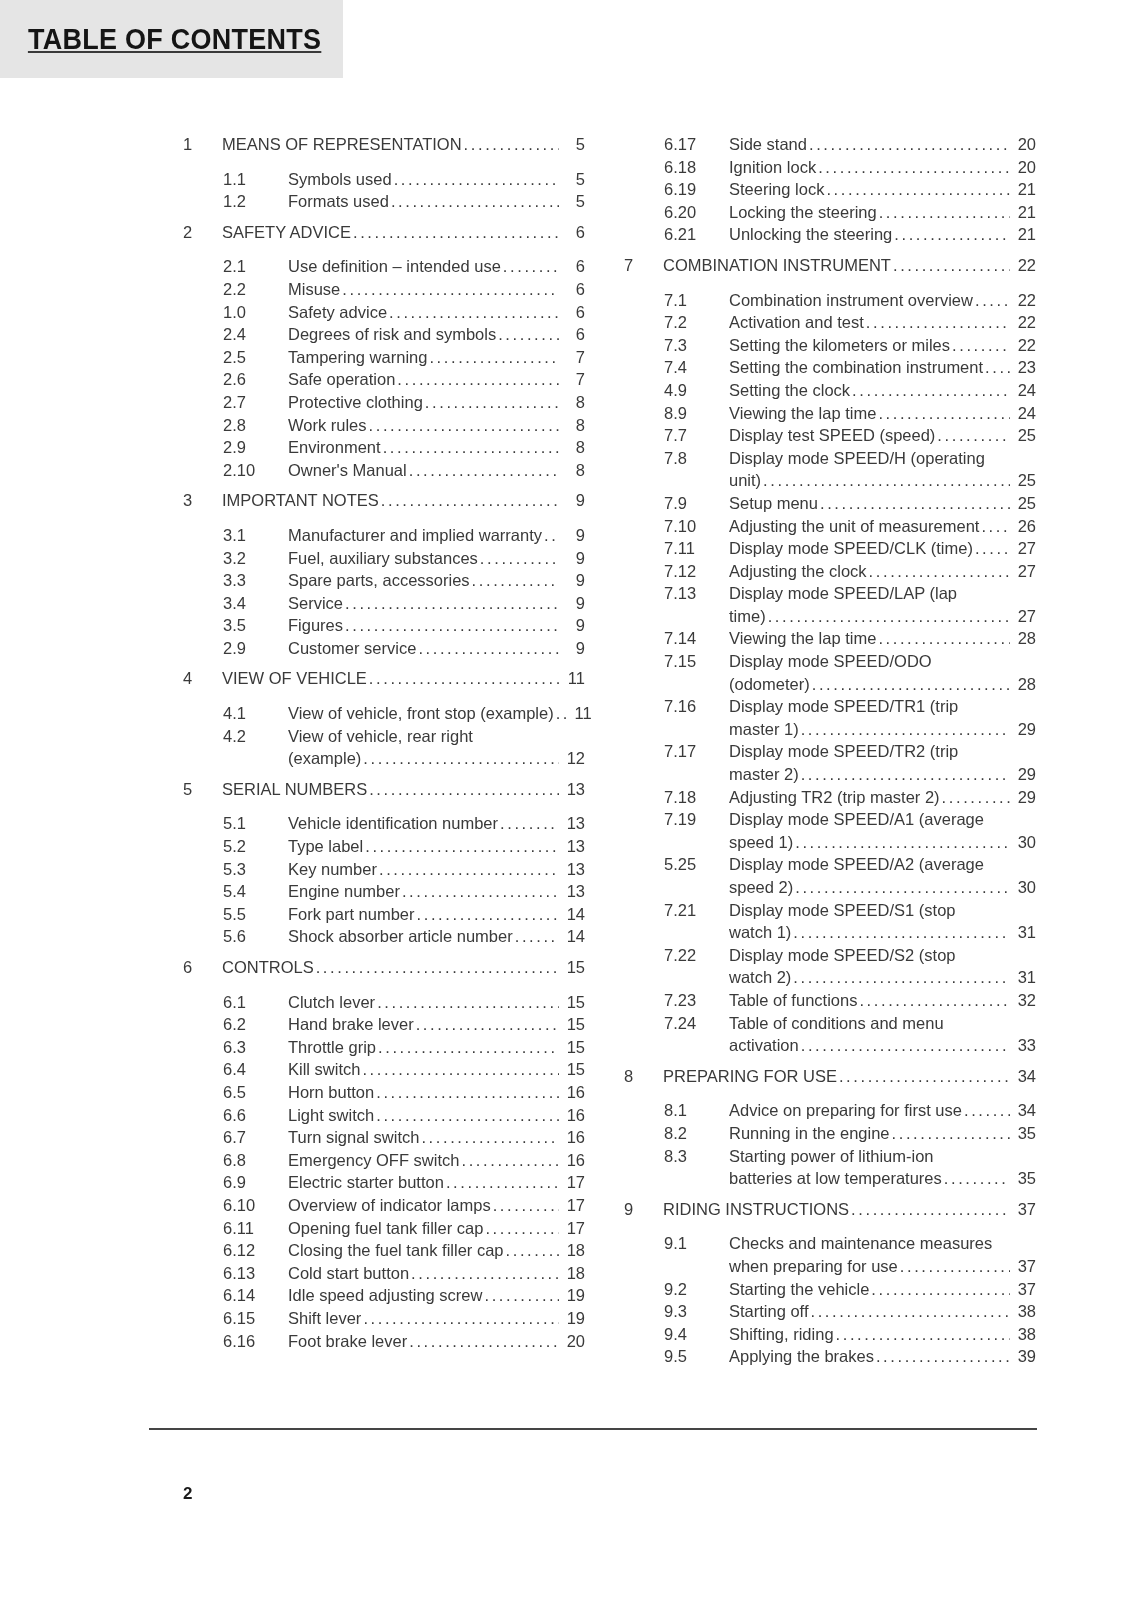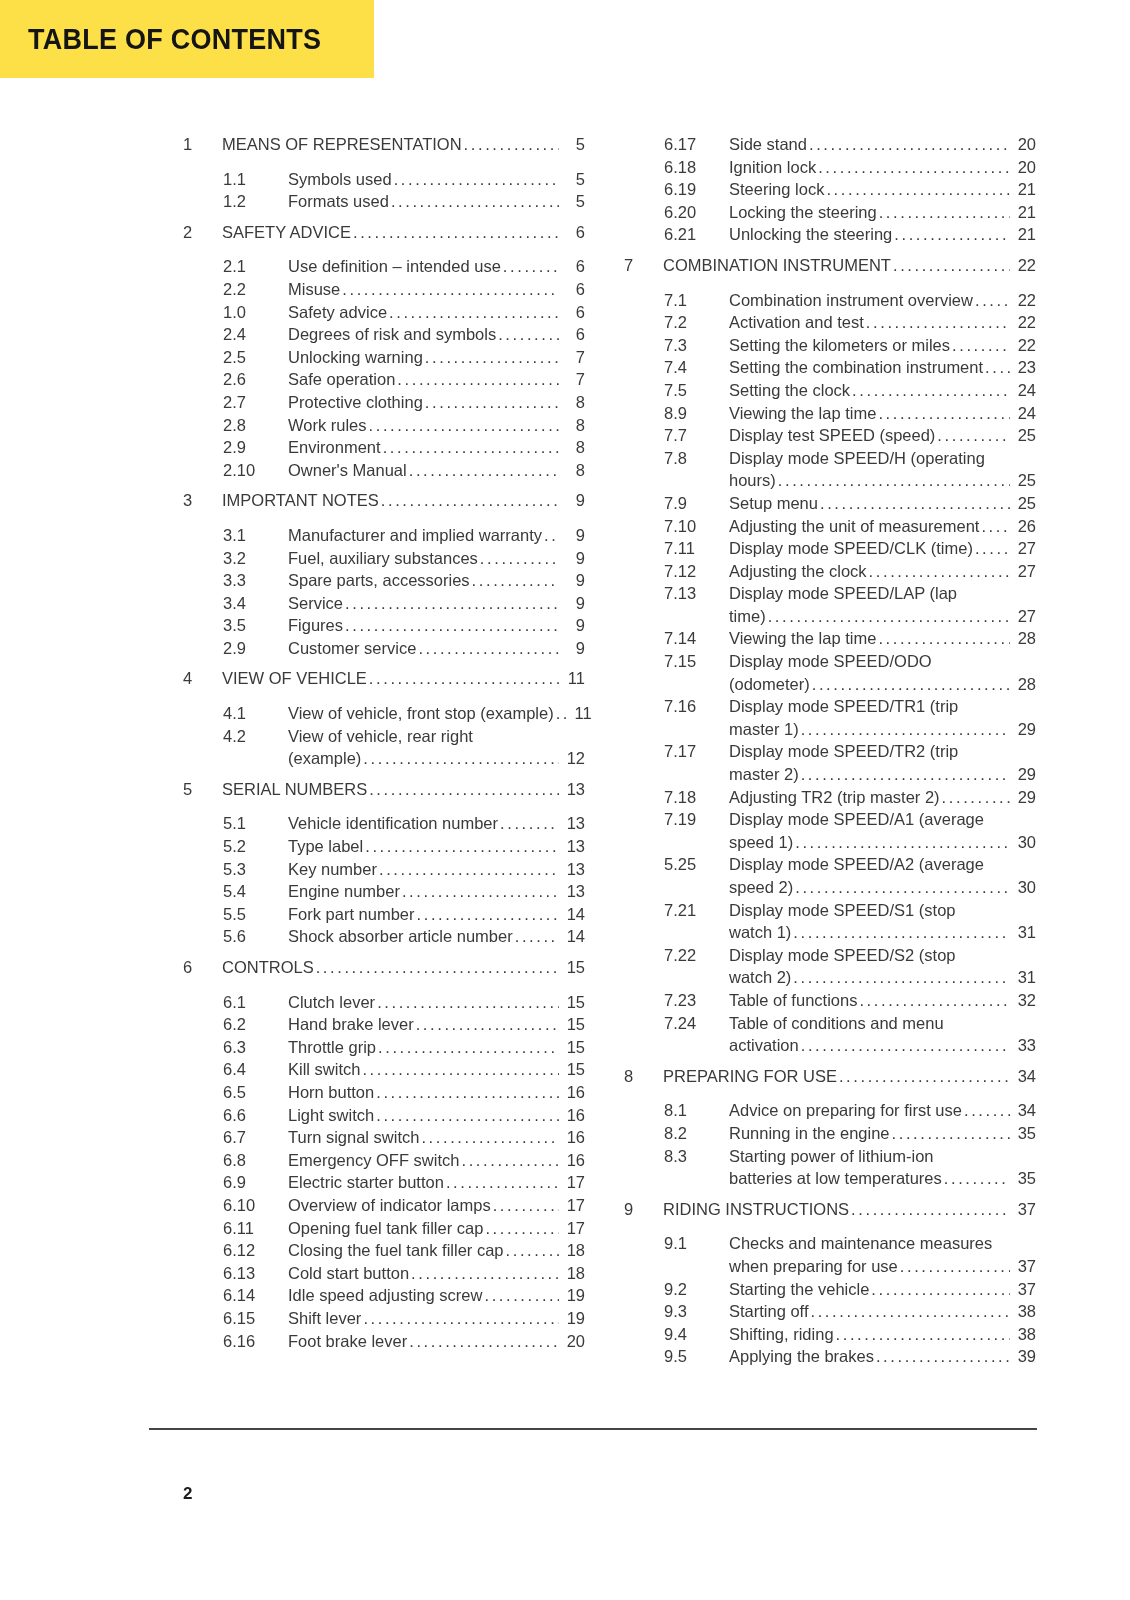--- a/index.html
+++ b/index.html
@@ -8,23 +8,23 @@
     background: #ffffff;
     font-family: "Liberation Sans", sans-serif;
     color: #3a3a3a;
     position: relative;
     overflow: hidden;
   }
 
   
   .header-bar {
     position: absolute; left: 0; top: 0;
-    width: 374px; height: 78px;
-    background: #fde047;
-    display: flex; align-items: center;
+    width: 343px; height: 78px;
+    background: #e5e5e5;
+    display: flex; align-items: center; text-decoration: underline;
   }
   .header-title {
     padding-left: 30px;
     font-size: 29px;
     font-weight: bold;
     color: #151515;
     letter-spacing: 0.3px;
     transform: scaleX(0.93);
     transform-origin: left center;
     white-space: nowrap;
@@ -175,21 +175,21 @@
             <span class="dots">............................................................................................................................................</span>
             <span class="pg">6</span>
           </span>
         </span>
   </div>
 
   <div class="entry sub">
     <span class="num">2.5</span>
     <span class="content">
           <span class="line line-flex">
-            <span class="txt">Unlocking warning</span>
+            <span class="txt">Tampering warning</span>
             <span class="dots">............................................................................................................................................</span>
             <span class="pg">7</span>
           </span>
         </span>
   </div>
 
   <div class="entry sub">
     <span class="num">2.6</span>
     <span class="content">
           <span class="line line-flex">
@@ -724,21 +724,21 @@
     <span class="content">
           <span class="line line-flex">
             <span class="txt">Setting the combination instrument</span>
             <span class="dots">............................................................................................................................................</span>
             <span class="pg">23</span>
           </span>
         </span>
   </div>
 
   <div class="entry sub">
-    <span class="num">7.5</span>
+    <span class="num">4.9</span>
     <span class="content">
           <span class="line line-flex">
             <span class="txt">Setting the clock</span>
             <span class="dots">............................................................................................................................................</span>
             <span class="pg">24</span>
           </span>
         </span>
   </div>
 
   <div class="entry sub">
@@ -761,21 +761,21 @@
             <span class="pg">25</span>
           </span>
         </span>
   </div>
 
   <div class="entry sub">
     <span class="num">7.8</span>
     <span class="content">
           <span class="line">Display mode SPEED/H (operating</span>
           <span class="line line-flex">
-            <span class="txt">hours)</span>
+            <span class="txt">unit)</span>
             <span class="dots">............................................................................................................................................</span>
             <span class="pg">25</span>
           </span>
         </span>
   </div>
 
   <div class="entry sub">
     <span class="num">7.9</span>
     <span class="content">
           <span class="line line-flex">

